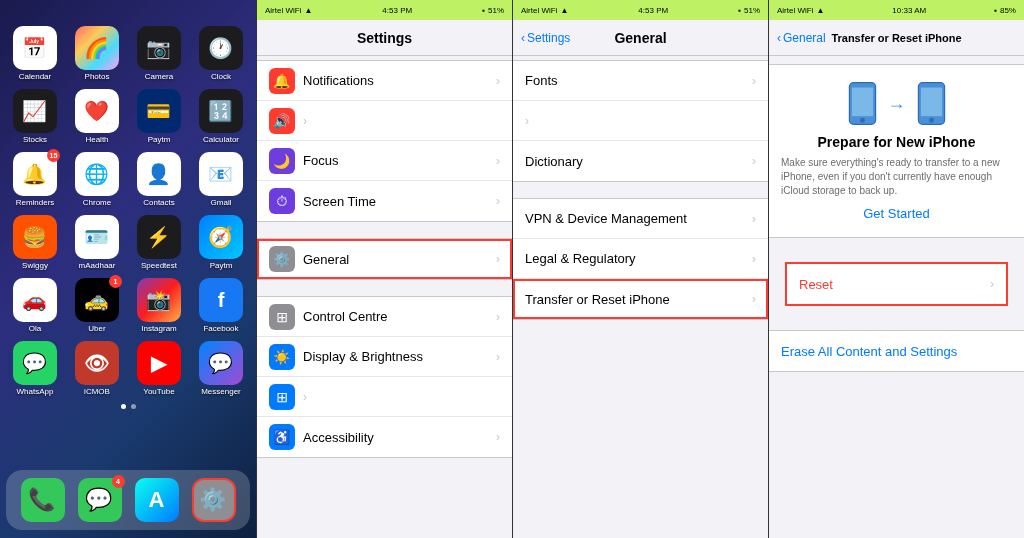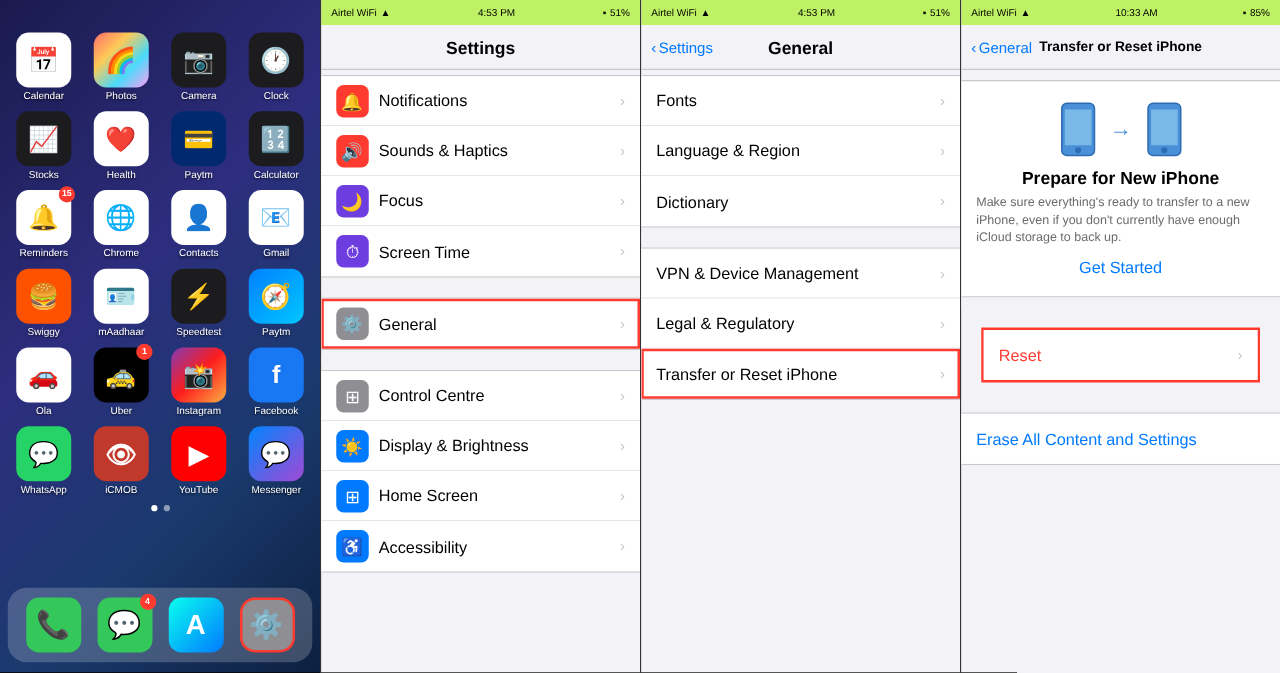--- a/index.html
+++ b/index.html
@@ -421,21 +421,20 @@
   </div>
   <div class="ios-list">
     <div class="ios-list-group" id="settings-list-1">
         <div class="ios-list-item">
           <div class="ios-list-item-icon" style="background: rgb(255, 59, 48); color: rgb(255, 255, 255);">🔔</div>
           <span class="ios-list-item-label">Notifications</span>
           <span class="ios-chevron">›</span>
         </div>
         <div class="ios-list-item">
           <div class="ios-list-item-icon" style="background: rgb(255, 59, 48); color: rgb(255, 255, 255);">🔊</div>
-          <span class="ios-list-item-label">Sounds &amp; Haptics</span>
           <span class="ios-chevron">›</span>
         </div>
         <div class="ios-list-item">
           <div class="ios-list-item-icon" style="background: rgb(110, 61, 223); color: rgb(255, 255, 255);">🌙</div>
           <span class="ios-list-item-label">Focus</span>
           <span class="ios-chevron">›</span>
         </div>
         <div class="ios-list-item">
           <div class="ios-list-item-icon" style="background: rgb(110, 61, 223); color: rgb(255, 255, 255);">⏱</div>
           <span class="ios-list-item-label">Screen Time</span>
@@ -457,21 +456,20 @@
           <span class="ios-list-item-label">Control Centre</span>
           <span class="ios-chevron">›</span>
         </div>
         <div class="ios-list-item">
           <div class="ios-list-item-icon" style="background: rgb(0, 122, 255); color: rgb(255, 255, 255);">☀️</div>
           <span class="ios-list-item-label">Display &amp; Brightness</span>
           <span class="ios-chevron">›</span>
         </div>
         <div class="ios-list-item">
           <div class="ios-list-item-icon" style="background: rgb(0, 122, 255); color: rgb(255, 255, 255);">⊞</div>
-          <span class="ios-list-item-label">Home Screen</span>
           <span class="ios-chevron">›</span>
         </div>
         <div class="ios-list-item">
           <div class="ios-list-item-icon" style="background: rgb(0, 122, 255); color: rgb(255, 255, 255);">♿</div>
           <span class="ios-list-item-label">Accessibility</span>
           <span class="ios-chevron">›</span>
         </div>
       </div>
   </div>
 </div>
@@ -495,21 +493,20 @@
     </span>
     <span class="ios-nav-title">General</span>
   </div>
   <div class="ios-list" id="general-list">
       <div class="ios-list-group">
         <div class="ios-list-item">
           <span class="ios-list-item-label">Fonts</span>
           <span class="ios-chevron">›</span>
         </div>
         <div class="ios-list-item">
-          <span class="ios-list-item-label">Language &amp; Region</span>
           <span class="ios-chevron">›</span>
         </div>
         <div class="ios-list-item">
           <span class="ios-list-item-label">Dictionary</span>
           <span class="ios-chevron">›</span>
         </div>
       </div>
       <div class="separator-line"></div>
       <div class="ios-list-group">
         <div class="ios-list-item">

